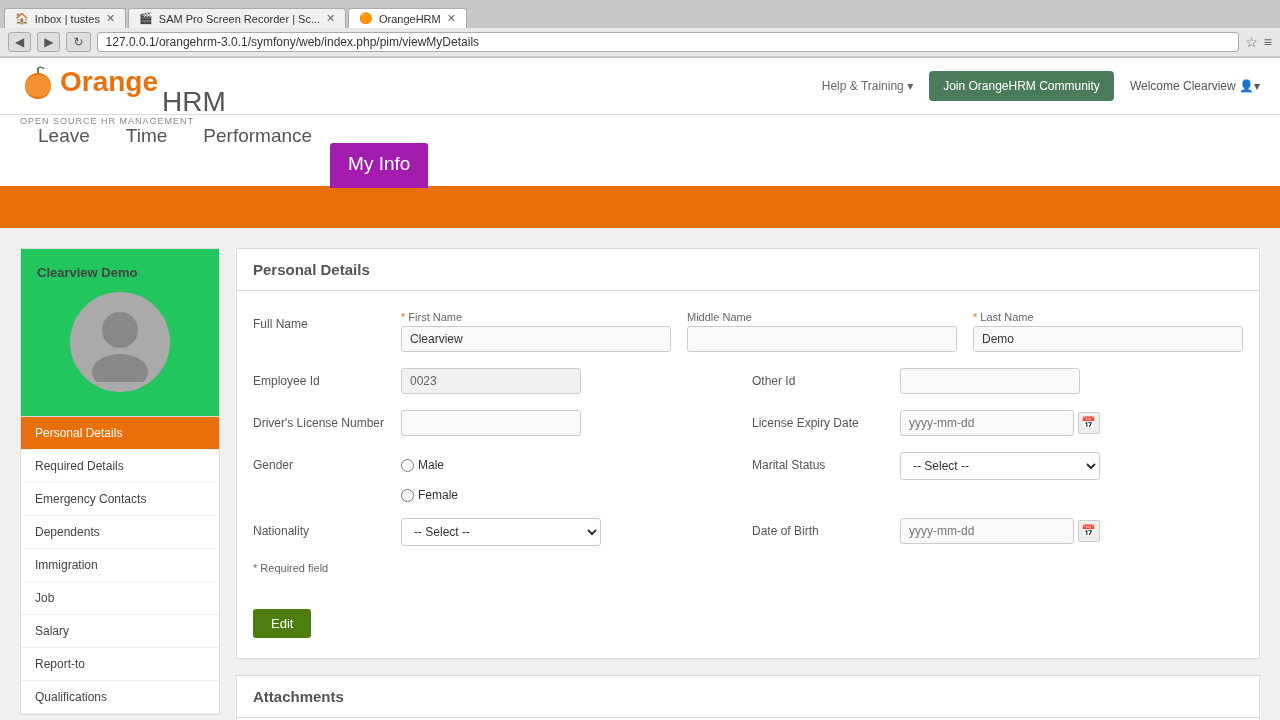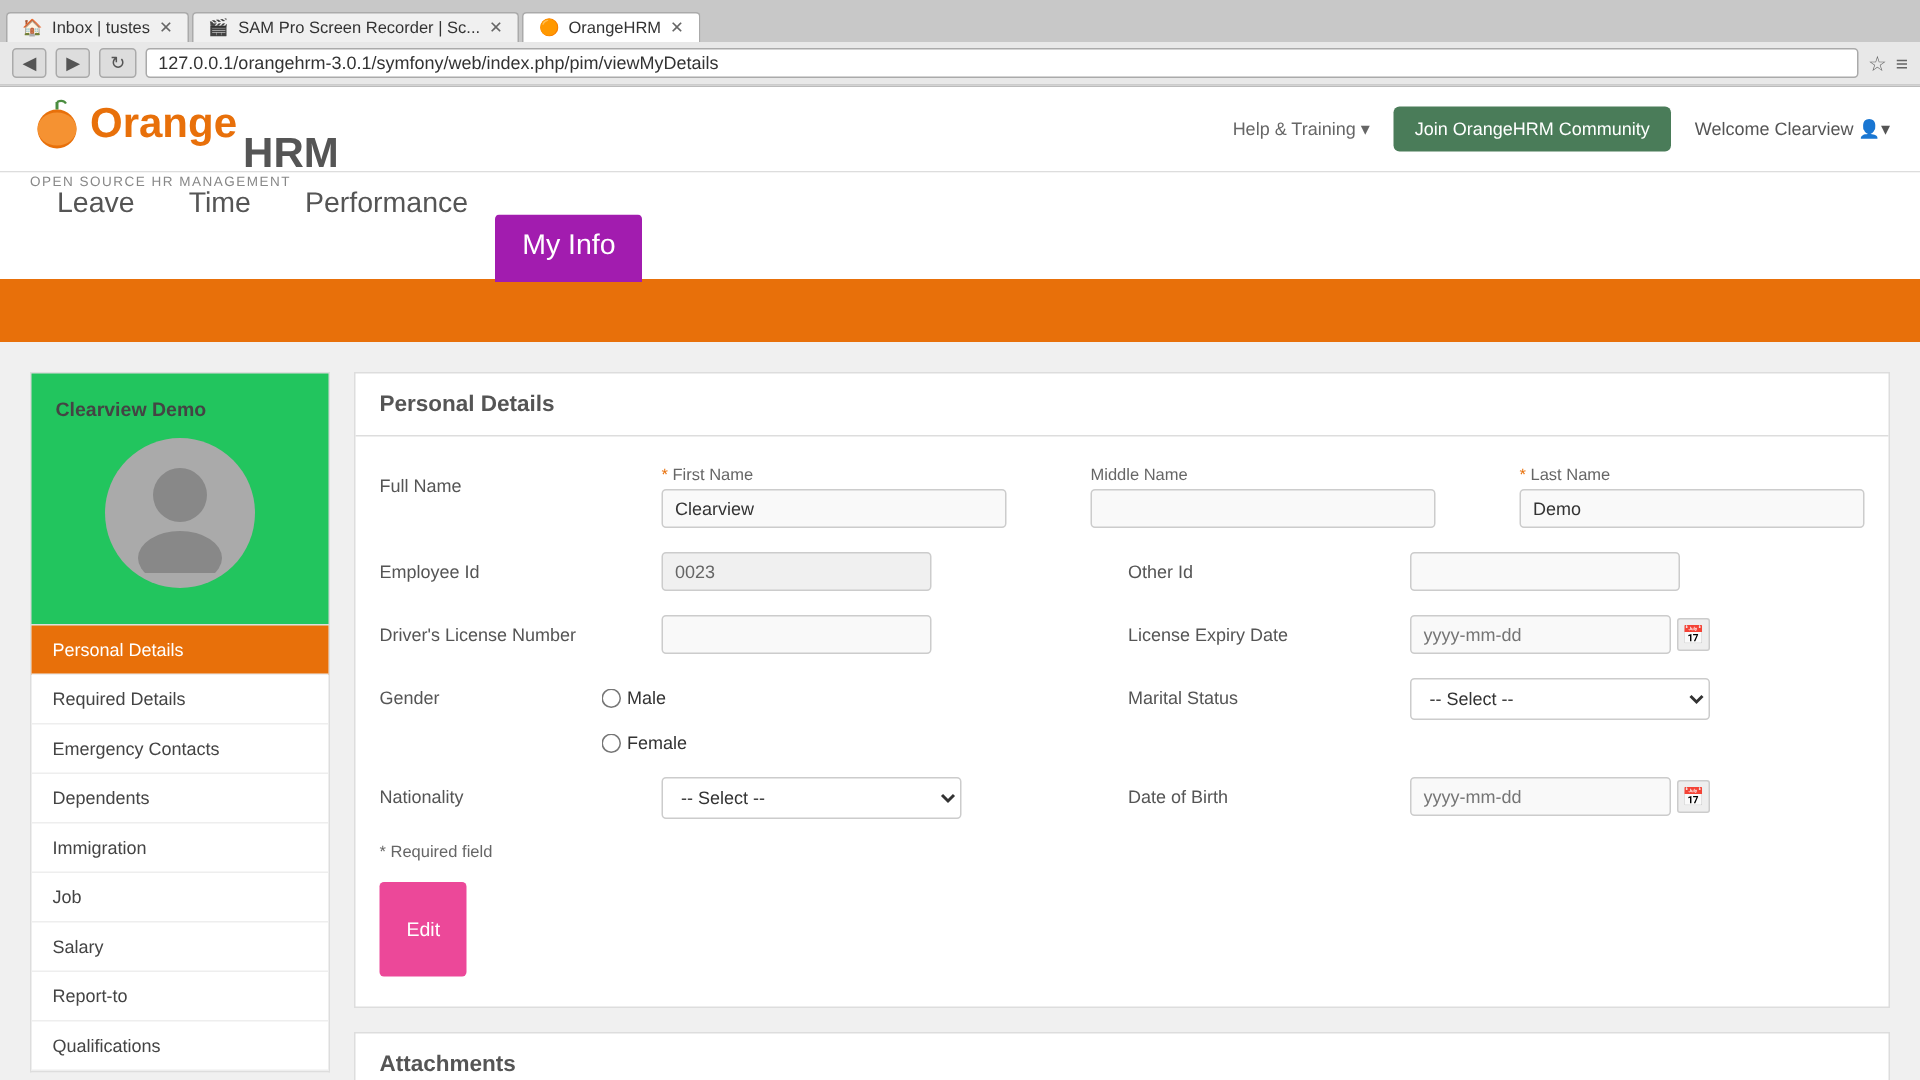--- a/index.html
+++ b/index.html
@@ -15,21 +15,21 @@
     .browser-nav-btn { background: #ddd; border: 1px solid #aaa; border-radius: 3px; padding: 2px 6px; font-size: 12px; cursor: pointer; color: #555; }
     .browser-nav-btn:disabled { color: #aaa; }
     .browser-address { flex: 1; background: #fff; border: 1px solid #aaa; border-radius: 3px; padding: 2px 8px; font-size: 12px; color: #333; }
     .browser-icons { display: flex; gap: 6px; color: #666; font-size: 14px; }
 
     
     .app-header { background: #fff; border-bottom: 1px solid #ddd; display: flex; align-items: center; justify-content: space-between; padding: 8px 20px; height: 57px; }
     .logo-area { display: flex; flex-direction: column; }
     .logo-text { display: flex; align-items: center; gap: 4px; }
     .logo-orange { color: #e8700a; font-size: 28px; font-weight: bold; }
-    .logo-hrm { color: #555; font-size: 28px; font-weight: bold; margin-top: 40px; }
+    .logo-hrm { color: #555; font-size: 28px; font-weight: normal; margin-top: 40px; }
     .logo-subtitle { font-size: 9px; color: #888; letter-spacing: 1px; text-transform: uppercase; margin-top: -2px; }
     .header-right { display: flex; align-items: center; gap: 16px; }
     .help-link { color: #666; font-size: 12px; text-decoration: none; }
     .join-btn { background: #4a7c59; color: #fff; border: none; padding: 8px 14px; border-radius: 4px; font-size: 12px; cursor: pointer; }
     .welcome-text { color: #555; font-size: 12px; }
 
     
     .nav-tabs { background: #fff; border-bottom: 2px solid #e8700a; display: flex; padding: 0 20px; gap: 0; }
     .nav-tab { padding: 10px 18px; font-size: 19px; color: #555; cursor: pointer; text-decoration: none; border-bottom: 3px solid transparent; margin-bottom: -2px; }
     .nav-tab.active { color: #fff; background: #a21caf; border-radius: 3px 3px 0 0; margin-top: 28px; }
@@ -52,37 +52,37 @@
 
     
     .form-area { flex: 1; }
     .section-card { background: #fff; border: 1px solid #ddd; margin-bottom: 16px; }
     .section-header { padding: 12px 16px; border-bottom: 1px solid #ddd; font-size: 15px; font-weight: bold; color: #555; }
     .section-body { padding: 20px 16px; }
 
     .form-row { display: flex; gap: 8px; margin-bottom: 16px; align-items: flex-start; }
     .form-label { width: 140px; flex-shrink: 0; font-size: 12px; color: #555; padding-top: 6px; }
     .form-fields { display: flex; gap: 16px; flex: 1; }
-    .field-group { display: flex; flex-direction: column; gap: 3px; flex: 1; margin-left: 40px; }
+    .field-group { display: flex; flex-direction: column; gap: 3px; flex: 1; }
     .field-label { font-size: 11px; color: #666; }
     .field-input { border: 1px solid #ccc; border-radius: 3px; padding: 5px 8px; font-size: 12px; color: #333; background: #f9f9f9; width: 100%; }
     .field-input.readonly { background: #f0f0f0; color: #666; }
 
     .radio-group { display: flex; gap: 16px; padding-top: 6px; flex-direction: column; }
     .radio-item { display: flex; align-items: center; gap: 4px; font-size: 12px; }
 
     .select-field { border: 1px solid #ccc; border-radius: 3px; padding: 5px 8px; font-size: 12px; color: #333; background: #fff; width: 100%; appearance: auto; }
 
     .date-wrapper { display: flex; align-items: center; gap: 4px; }
     .date-input { border: 1px solid #ccc; border-radius: 3px; padding: 5px 8px; font-size: 12px; color: #15803d; background: #f9f9f9; flex: 1; }
     .cal-icon { width: 22px; height: 22px; border: 1px solid #ccc; background: #eee; border-radius: 2px; display: flex; align-items: center; justify-content: center; cursor: pointer; font-size: 12px; color: #555; }
 
     .required-note { font-size: 11px; color: #666; margin-bottom: 14px; }
 
-    .edit-btn { background: #ec4899; color: #fff; border: none; padding: 24px 18px; border-radius: 3px; font-size: 13px; cursor: pointer; }
+    .edit-btn { background: #4d7c0f; color: #fff; border: none; padding: 7px 18px; border-radius: 3px; font-size: 13px; cursor: pointer; margin-top: 21px; }
     .add-btn { background: #e8700a; color: #fff; border: none; padding: 7px 18px; border-radius: 3px; font-size: 13px; cursor: pointer; }
 
     .page-wrapper { position: relative; width: 1280px; overflow: hidden; }
   </style>
 </head>
 <body>
 
 <div class="page-wrapper">
 
   <div class="browser-chrome">

